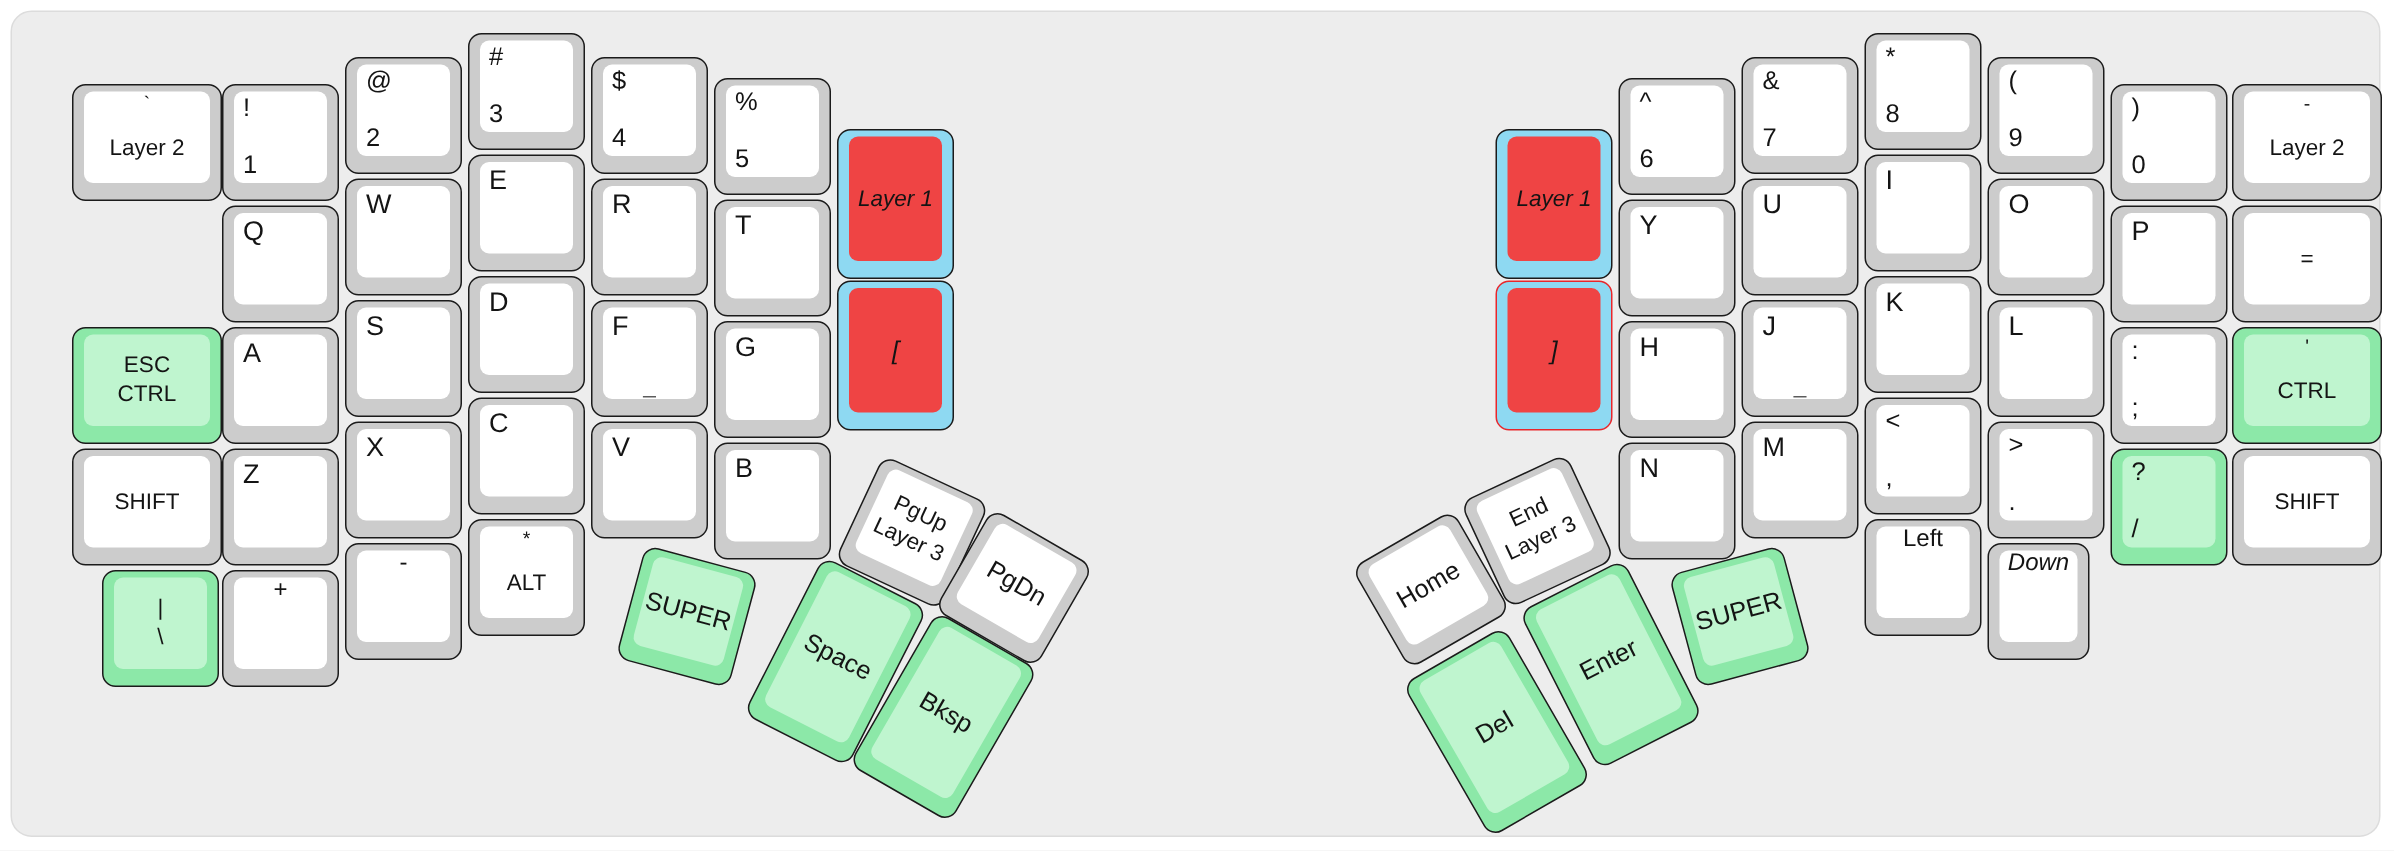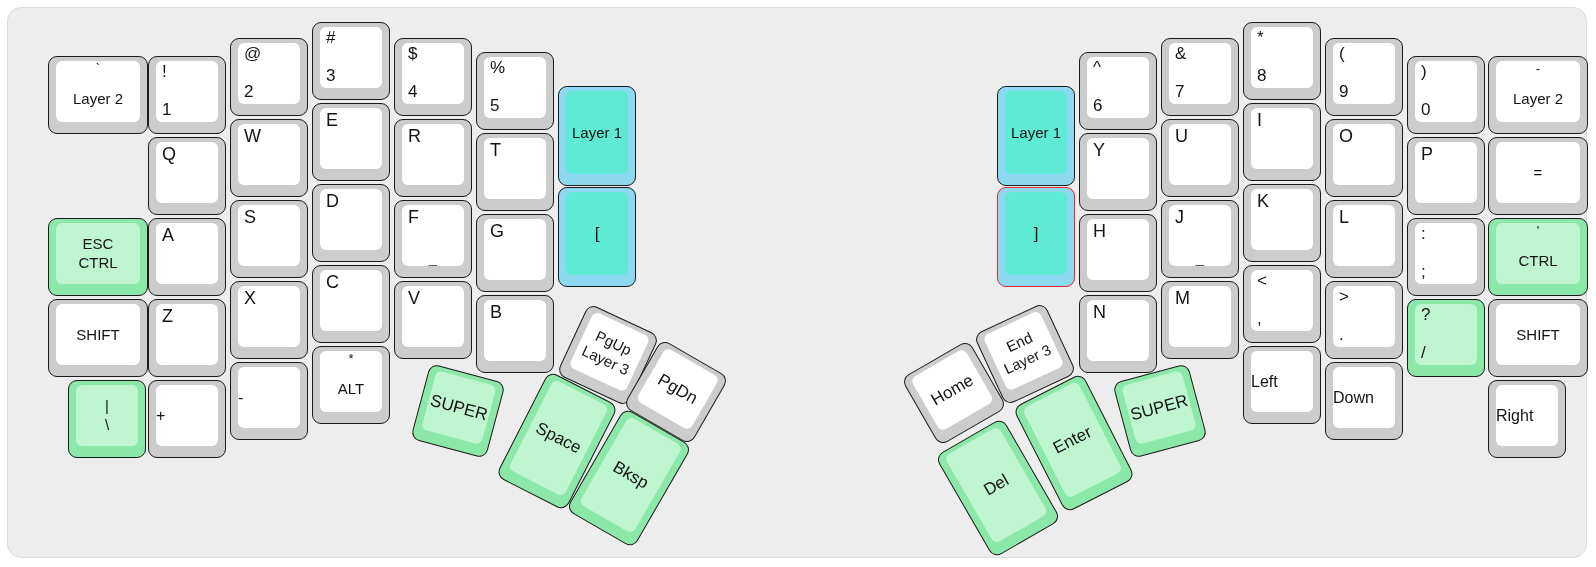--- a/index.html
+++ b/index.html
@@ -22,38 +22,38 @@
   .key.gray{background:#cccccc;}
   .key.green{background:#8ce8a8;}
   .key.cyan{background:#8ed9f2;}
   .key.highlight{border-color:#e9262b;}
   .face{
     position:absolute;left:7px;right:7px;top:4px;bottom:11px;
     border-radius:6px;color:#141414;
   }
   .gray  .face{background:#ffffff;}
   .green .face{background:#bff5cf;}
-  .cyan  .face{background:#5eead4;}
+  .cyan  .face{background:#ef4444;font-style:italic;}
 
   .layout-pair .face{
     display:flex;flex-direction:column;justify-content:space-between;
     align-items:flex-start;padding:1px 2px 3px 6px;
     font-size:17px;line-height:19px;
   }
   .layout-letter .face{
     display:flex;justify-content:flex-start;align-items:flex-start;
     padding:2px 0 0 6px;font-size:18px;line-height:20px;
   }
   .layout-center .face{
     display:flex;flex-direction:column;justify-content:center;align-items:center;
     text-align:center;font-size:15px;line-height:18px;gap:1px;
   }
   .layout-center-top .face{
-    display:flex;flex-direction:column;justify-content:flex-start;align-items:flex-start;
-    text-align:center;font-size:16px;line-height:18px;padding-top:22px;
+    display:flex;flex-direction:column;justify-content:flex-start;align-items:center;
+    text-align:center;font-size:16px;line-height:18px;padding-top:0;
   }
   .layout-small-top .face{
     display:flex;flex-direction:column;align-items:center;text-align:center;
     font-size:15px;line-height:16px;padding-top:2px;
   }
   .layout-small-top .line0{font-size:13px;line-height:12px;}
   .layout-small-top .line1{flex:1;display:flex;align-items:center;}
   .key.lg .face{font-size:17px;}
   .homing{
     position:absolute;bottom:2px;left:0;right:0;text-align:center;
@@ -341,21 +341,21 @@
         <div class="face">
           <span class="line line0">L</span>
         </div>
       </div>
       <div class="key gray layout-pair" style="left: 1317px; top: 273px; width: 78px; height: 78px;">
         <div class="face">
           <span class="line line0">&gt;</span>
           <span class="line line1">.</span>
         </div>
       </div>
-      <div class="key gray layout-center-top" style="left: 1317px; top: 354px; width: 78px; height: 78px;">
+      <div class="key gray layout-center-top" style="left: 1317px; top: 354px; width: 68px; height: 78px; font-style: italic;">
         <div class="face">
           <span class="line line0">Down</span>
         </div>
       </div>
       <div class="key gray layout-pair" style="left: 1399px; top: 48px; width: 78px; height: 78px;">
         <div class="face">
           <span class="line line0">)</span>
           <span class="line line1">0</span>
         </div>
       </div>
@@ -389,25 +389,20 @@
       </div>
       <div class="key green layout-small-top" style="left: 1480px; top: 210px; width: 100px; height: 78px;">
         <div class="face">
           <span class="line line0">'</span>
           <span class="line line1">CTRL</span>
         </div>
       </div>
       <div class="key gray layout-center" style="left: 1480px; top: 291px; width: 100px; height: 78px;">
         <div class="face">
           <span class="line line0">SHIFT</span>
-        </div>
-      </div>
-      <div class="key gray layout-center-top" style="left: 1480px; top: 372px; width: 78px; height: 78px;">
-        <div class="face">
-          <span class="line line0">Right</span>
         </div>
       </div>
       <div class="key gray layout-center lg" style="left: 907px; top: 346px; width: 78px; height: 78px; transform: rotate(-30deg);">
         <div class="face">
           <span class="line line0">Home</span>
         </div>
       </div>
       <div class="key gray layout-center" style="left: 978px; top: 307px; width: 78px; height: 78px; transform: rotate(-25deg);">
         <div class="face">
           <span class="line line0">End</span>

